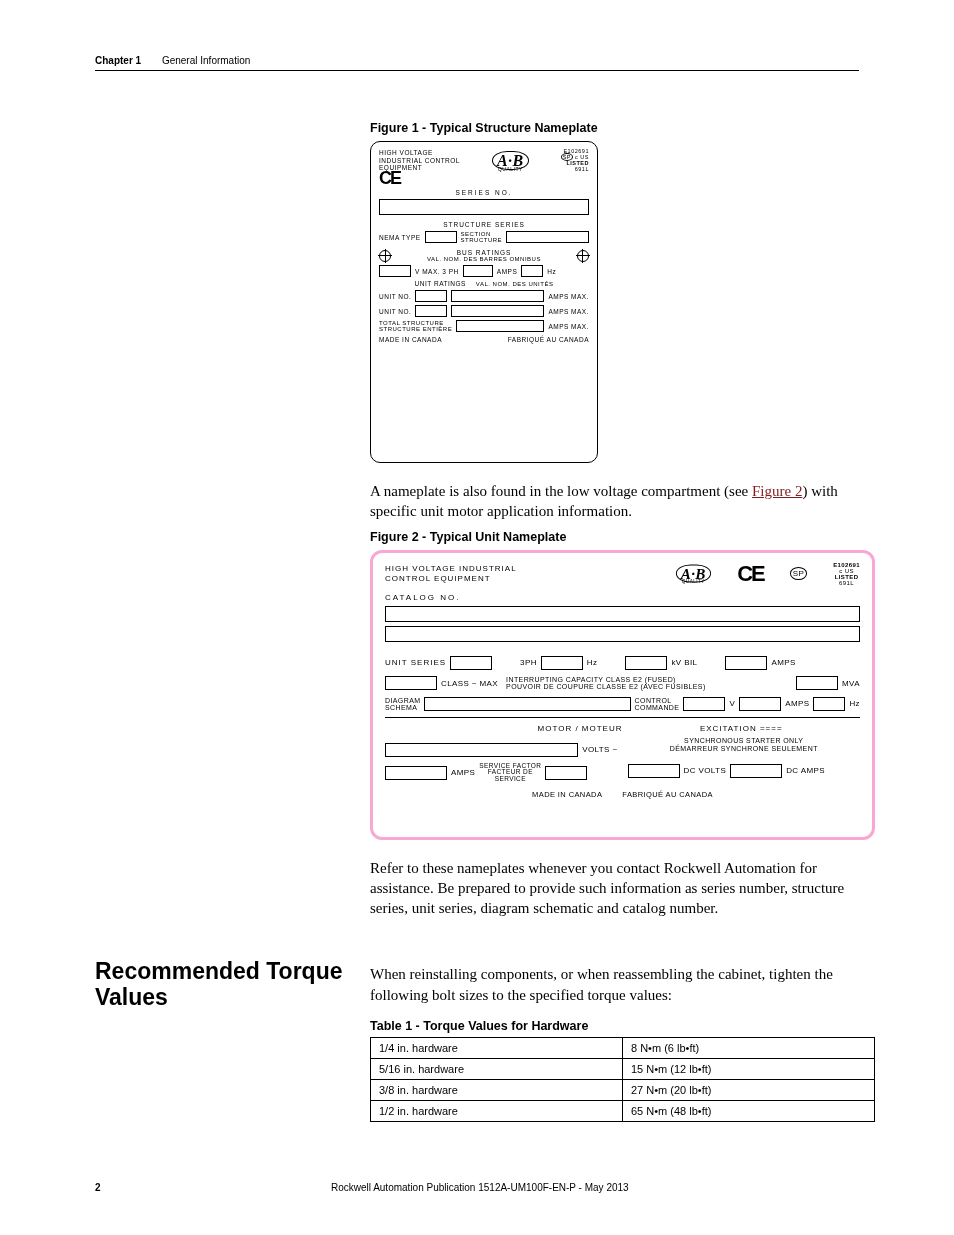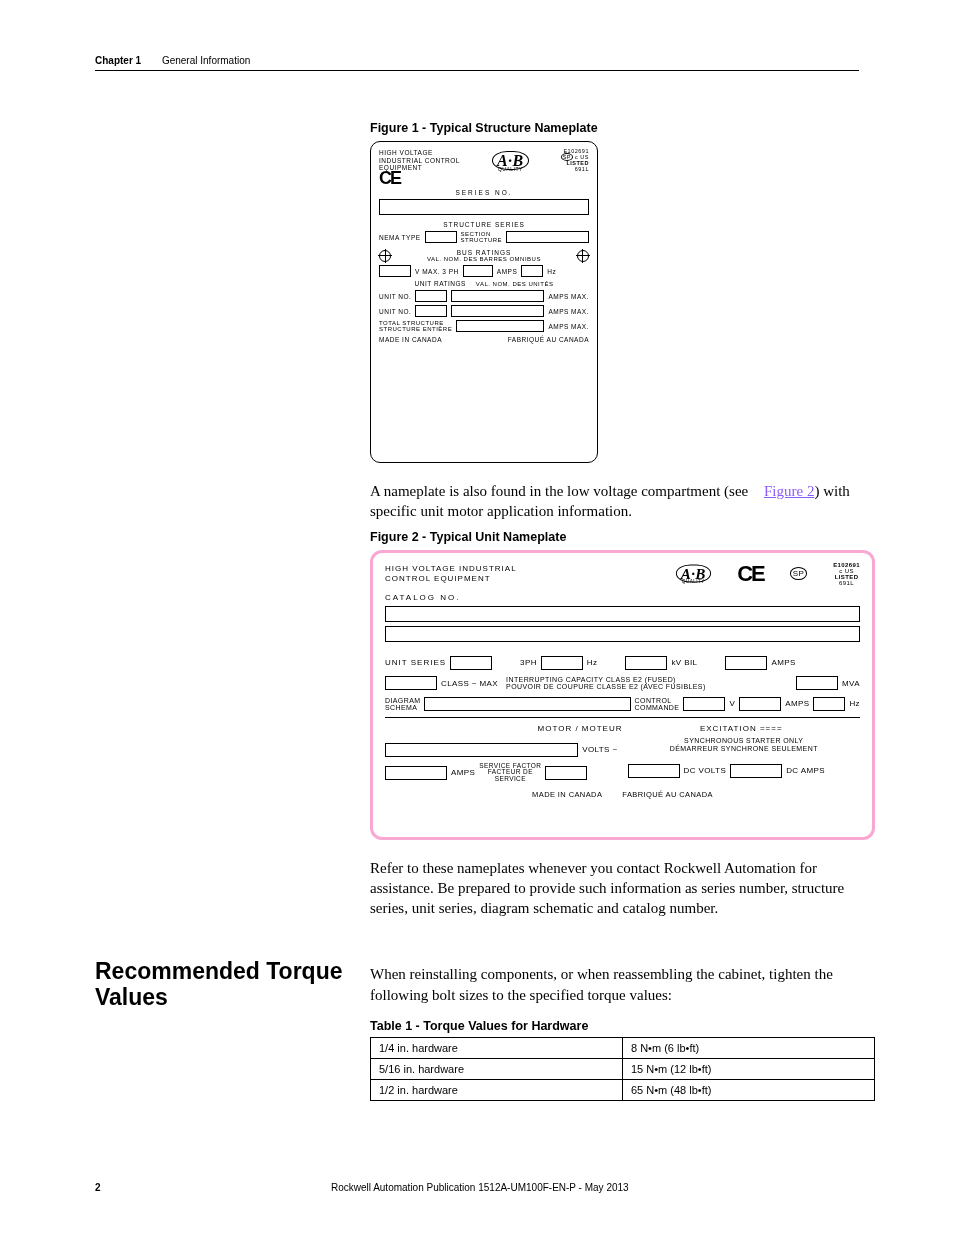--- a/index.html
+++ b/index.html
@@ -65,21 +65,21 @@
   .crosshair::before, .crosshair::after { content:""; position:absolute; background:#000; }
   .crosshair::before { left:50%; top:-2px; bottom:-2px; width:1px; margin-left:-0.5px; }
   .crosshair::after { top:50%; left:-2px; right:-2px; height:1px; margin-top:-0.5px; }
   .center-txt { text-align:center; }
 
   .body-text {
     font-size: 15px;
     line-height: 1.35;
     margin: 18px 0 4px 0;
   }
-  a.figlink { color: #8b5cf6; text-decoration: underline; margin-left: 12px; }
+  a.figlink { color: #7f1d1d; text-decoration: underline; }
 
   .nameplate2-outer {
     width: 505px;
     height: 290px;
     border: 3px solid #f9a8d4;
     border-radius: 12px;
     font-family: Arial, Helvetica, sans-serif;
     font-size: 8px;
     letter-spacing: 0.4px;
     padding: 8px 12px 6px 12px;
@@ -351,20 +351,24 @@
       <tbody>
           <tr>
         <td>1/4 in. hardware</td>
         <td>8 N•m (6 lb•ft)</td>
       </tr>
       <tr>
         <td>5/16 in. hardware</td>
         <td>15 N•m (12 lb•ft)</td>
       </tr>
       <tr>
+        <td>3/8 in. hardware</td>
+        <td>27 N•m (20 lb•ft)</td>
+      </tr>
+      <tr>
         <td>1/2 in. hardware</td>
         <td>65 N•m (48 lb•ft)</td>
       </tr>
     </tbody>
       </table>
 
   </div>
 
   <div class="side-heading" style="top:958px;">Recommended Torque Values</div>
 

